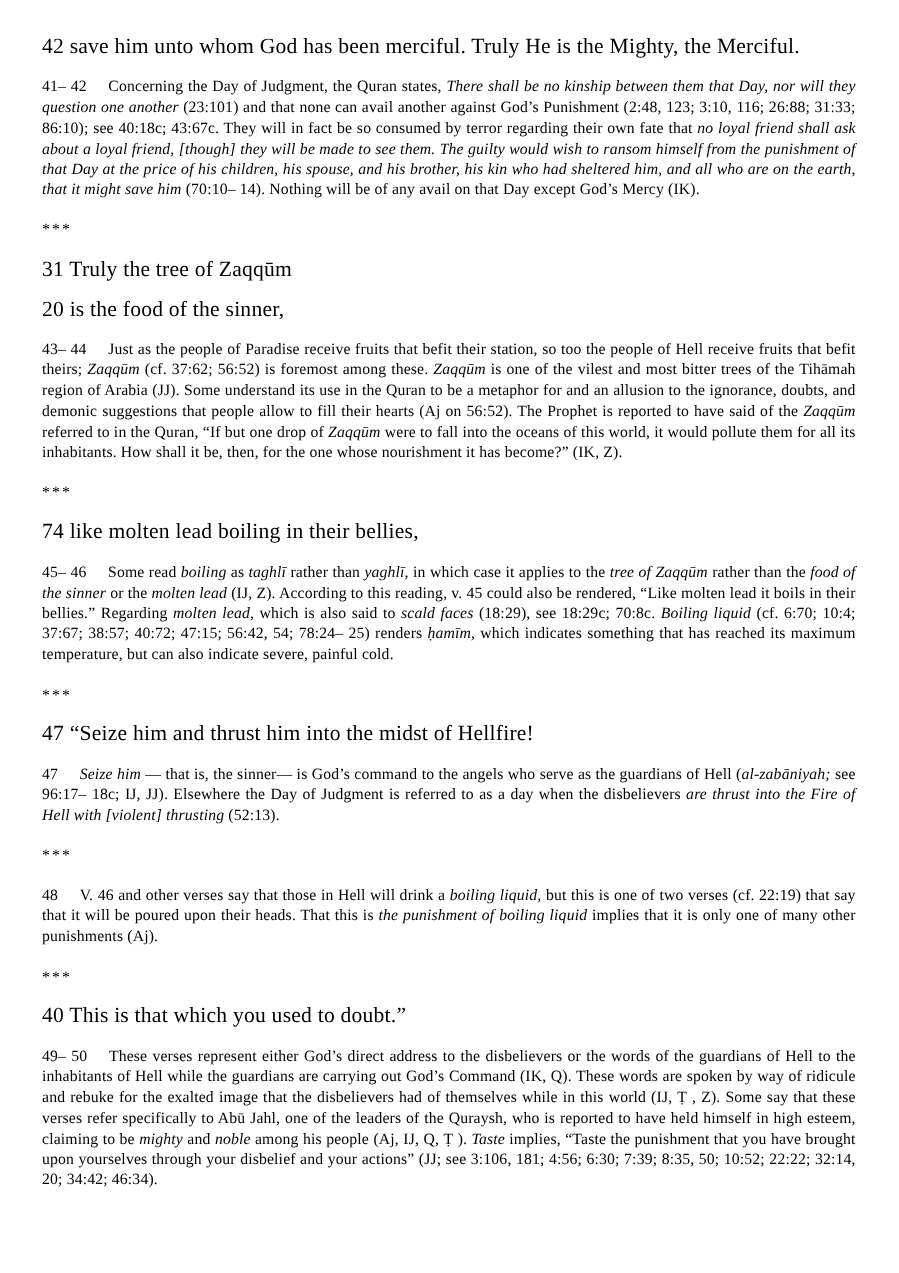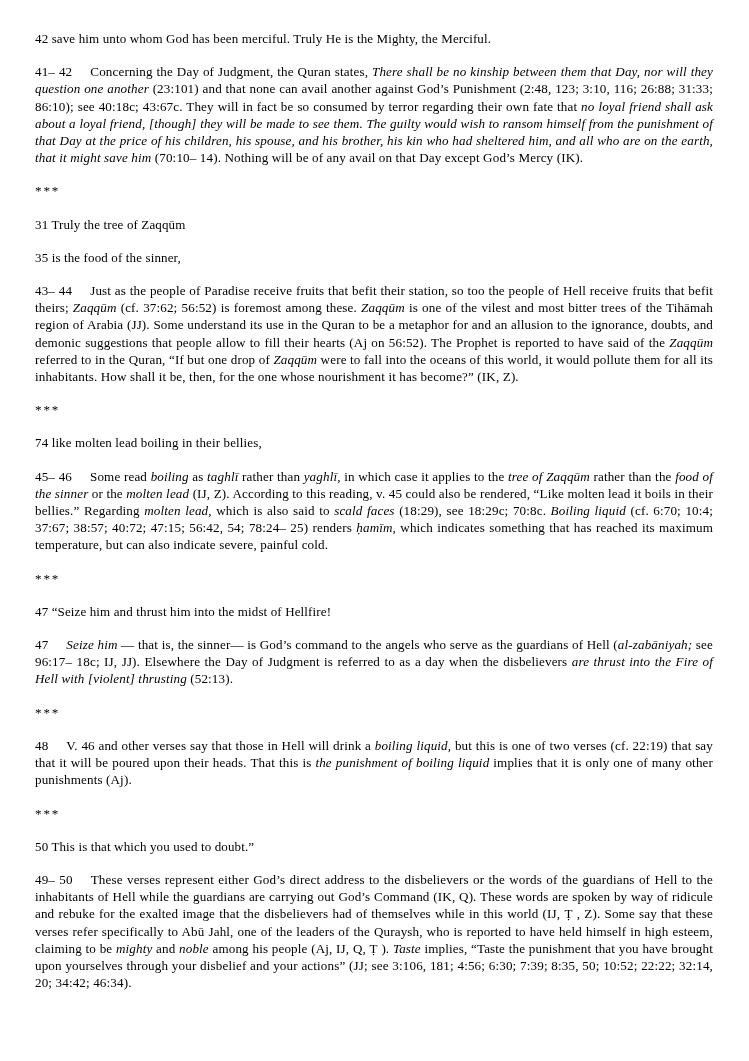--- a/index.html
+++ b/index.html
@@ -21,21 +21,21 @@
     box-sizing: border-box;
   }
   .text-column {
     position: absolute;
     left: 35px;
     top: 30px;
     width: 678px;
   }
   
   .verse {
-    font-size: 13px;
+    font-size: 18px;
     line-height: 17.2px;
     text-align: left;
     margin: 0 0 16px 0;
     letter-spacing: 0.01em;
   }
   
   .commentary {
     font-size: 13.1px;
     line-height: 17.2px;
     text-align: justify;
@@ -65,27 +65,27 @@
 </style>
 </head>
 <body>
 
 <div class="page">
   <div class="text-column" id="text-column">
       <p class="verse">42 save him unto whom God has been merciful. Truly He is the Mighty, the Merciful.</p>
       <p class="commentary"><span class="lemma">41– 42</span><span class="gap"></span><span>Concerning the Day of Judgment, the Quran states, </span><i>There shall be no kinship between them that Day, nor will they question one another</i><span> (23:101) and that none can avail another against God’s Punishment (2:48, 123; 3:10, 116; 26:88; 31:33; 86:10); see 40:18c; 43:67c. They will in fact be so consumed by terror regarding their own fate that </span><i>no loyal friend shall ask about a loyal friend, [though] they will be made to see them. The guilty would wish to ransom himself from the punishment of that Day at the price of his children, his spouse, and his brother, his kin who had sheltered him, and all who are on the earth, that it might save him</i><span> (70:10– 14). Nothing will be of any avail on that Day except God’s Mercy (IK).</span></p>
       <p class="sep">***</p>
       <p class="verse">31 Truly the tree of Zaqqūm</p>
-      <p class="verse">35 is the food of the sinner,</p>
+      <p class="verse">20 is the food of the sinner,</p>
       <p class="commentary"><span class="lemma">43– 44</span><span class="gap"></span><span>Just as the people of Paradise receive fruits that befit their station, so too the people of Hell receive fruits that befit theirs; </span><i>Zaqqūm</i><span> (cf. 37:62; 56:52) is foremost among these. </span><i>Zaqqūm</i><span> is one of the vilest and most bitter trees of the Tihāmah region of Arabia (JJ). Some understand its use in the Quran to be a metaphor for and an allusion to the ignorance, doubts, and demonic suggestions that people allow to fill their hearts (Aj on 56:52). The Prophet is reported to have said of the </span><i>Zaqqūm</i><span> referred to in the Quran, “If but one drop of </span><i>Zaqqūm</i><span> were to fall into the oceans of this world, it would pollute them for all its inhabitants. How shall it be, then, for the one whose nourishment it has become?” (IK, Z).</span></p>
       <p class="sep">***</p>
       <p class="verse">74 like molten lead boiling in their bellies,</p>
       <p class="commentary"><span class="lemma">45– 46</span><span class="gap"></span><span>Some read </span><i>boiling</i><span> as </span><i>taghlī</i><span> rather than </span><i>yaghlī,</i><span> in which case it applies to the </span><i>tree of Zaqqūm</i><span> rather than the </span><i>food of the sinner</i><span> or the </span><i>molten lead</i><span> (IJ, Z). According to this reading, v. 45 could also be rendered, “Like molten lead it boils in their bellies.” Regarding </span><i>molten lead,</i><span> which is also said to </span><i>scald faces</i><span> (18:29), see 18:29c; 70:8c. </span><i>Boiling liquid</i><span> (cf. 6:70; 10:4; 37:67; 38:57; 40:72; 47:15; 56:42, 54; 78:24– 25) renders </span><i>ḥamīm,</i><span> which indicates something that has reached its maximum temperature, but can also indicate severe, painful cold.</span></p>
       <p class="sep">***</p>
       <p class="verse">47 “Seize him and thrust him into the midst of Hellfire!</p>
       <p class="commentary"><span class="lemma">47</span><span class="gap"></span><i>Seize him</i><span> — that is, the sinner— is God’s command to the angels who serve as the guardians of Hell (</span><i>al-zabāniyah;</i><span> see 96:17– 18c; IJ, JJ). Elsewhere the Day of Judgment is referred to as a day when the disbelievers </span><i>are thrust into the Fire of Hell with [violent] thrusting</i><span> (52:13).</span></p>
       <p class="sep">***</p>
       <p class="commentary"><span class="lemma">48</span><span class="gap"></span><span>V. 46 and other verses say that those in Hell will drink a </span><i>boiling liquid,</i><span> but this is one of two verses (cf. 22:19) that say that it will be poured upon their heads. That this is </span><i>the punishment of boiling liquid</i><span> implies that it is only one of many other punishments (Aj).</span></p>
       <p class="sep">***</p>
-      <p class="verse">50 This is that which you used to doubt.”</p>
+      <p class="verse">40 This is that which you used to doubt.”</p>
       <p class="commentary"><span class="lemma">49– 50</span><span class="gap"></span><span>These verses represent either God’s direct address to the disbelievers or the words of the guardians of Hell to the inhabitants of Hell while the guardians are carrying out God’s Command (IK, Q). These words are spoken by way of ridicule and rebuke for the exalted image that the disbelievers had of themselves while in this world (IJ, Ṭ , Z). Some say that these verses refer specifically to Abū Jahl, one of the leaders of the Quraysh, who is reported to have held himself in high esteem, claiming to be </span><i>mighty</i><span> and </span><i>noble</i><span> among his people (Aj, IJ, Q, Ṭ ). </span><i>Taste</i><span> implies, “Taste the punishment that you have brought upon yourselves through your disbelief and your actions” (JJ; see 3:106, 181; 4:56; 6:30; 7:39; 8:35, 50; 10:52; 22:22; 32:14, 20; 34:42; 46:34). </span></p>
     </div>
 </div>
 
 </body></html>

